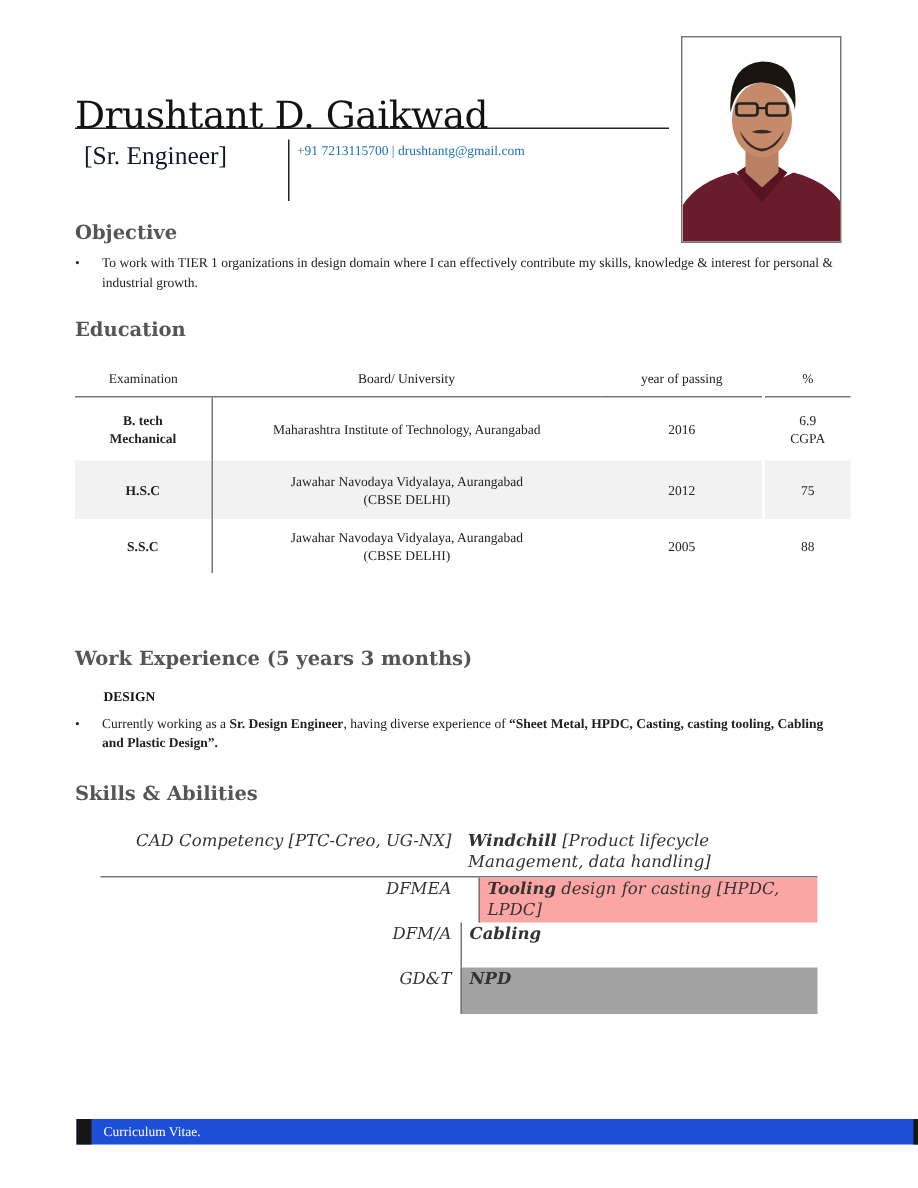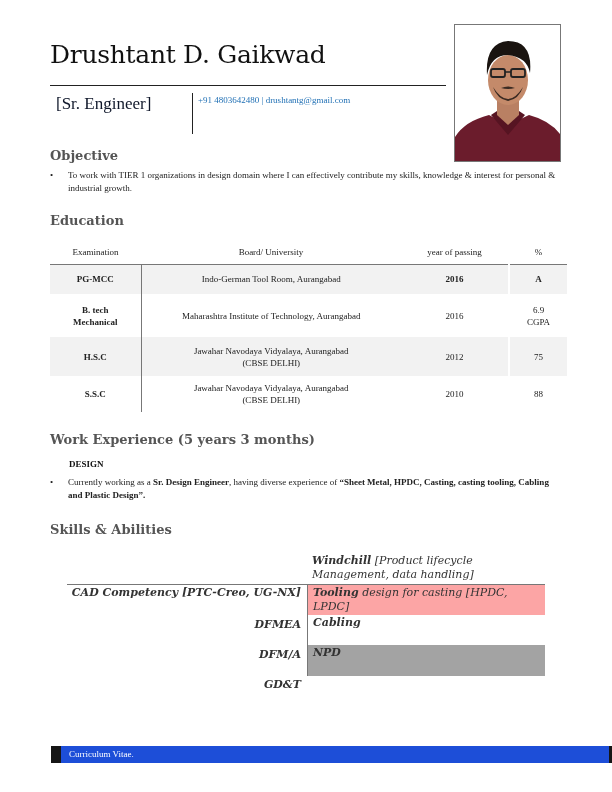--- a/index.html
+++ b/index.html
@@ -1,19 +1,19 @@
 <!DOCTYPE html>
 <html><head>
 <meta charset="utf-8">
 <style>
   * { box-sizing: border-box; margin: 0; padding: 0; }
   html, body { width: 612px; height: 792px; background: #ffffff; }
   body { position: relative; font-family: "DejaVu Serif", "Liberation Serif", serif; color: #1a1a1a; overflow: hidden; }
 
-  .name { position: absolute; left: 50px; top: 40px; font-size: 25px; font-family: "DejaVu Serif", serif; font-weight: normal; letter-spacing: -0.3px; color: #111; white-space: nowrap; }
+  .name { position: absolute; left: 50px; top: 62px; font-size: 25px; font-family: "DejaVu Serif", serif; font-weight: normal; letter-spacing: -0.3px; color: #111; white-space: nowrap; }
   .name-rule { position: absolute; left: 50px; top: 85px; width: 396px; height: 1px; background: #222; }
   .role { position: absolute; left: 56px; top: 94px; font-size: 17px; font-family: "Liberation Serif", serif; color: #0f172a; white-space: nowrap; }
   .contact-divider { position: absolute; left: 192px; top: 93px; width: 1px; height: 41px; background: #222; }
   .contact { position: absolute; left: 198px; top: 94px; font-size: 9px; line-height: 13px; font-family: "Liberation Serif", serif; white-space: nowrap; }
   .contact .addr { color: #333; }
   .contact .phone { color: #1f6fb4; }
 
   .photo { position: absolute; left: 454px; top: 24px; width: 107px; height: 138px; border: 1px solid #777; background: #fff; overflow: hidden; }
 
   .h2 { position: absolute; left: 50px; font-size: 13px; font-weight: bold; color: #555; font-family: "DejaVu Serif", serif; white-space: nowrap; }
@@ -30,46 +30,46 @@
   .edu-table td.board { width: 260px; }
   .edu-table td.year { width: 108px; }
   .edu-table td.pct { width: 58px; border-left: 2px solid #fff; }
   .edu-table th.pct { border-left: 2px solid #fff; }
   .edu-table td.bold { font-weight: bold; }
 
   .design-label { position: absolute; left: 50px; top: 459px; font-size: 9px; font-weight: bold; font-family: "Liberation Serif", serif; color: #111; margin-left: 19px; }
 
   .skills { position: absolute; left: 67px; top: 552px; width: 478px; font-family: "DejaVu Serif", serif; font-size: 11px; font-style: italic; color: #333; }
   .skill-row { display: flex; }
-  .skill-left { width: 240px; text-align: right; padding-right: 6px; font-weight: bold; margin-top: 32px; }
+  .skill-left { width: 240px; text-align: right; padding-right: 6px; font-weight: normal; }
   .skill-right { flex: 1; padding-left: 5px; border-left: 1px solid #777; line-height: 14px; }
   .skill-right .strong { font-weight: bold; }
   .skill-row.first .skill-right { border-left: none; }
   .skill-row.first { border-bottom: 1px solid #777; height: 33px; padding-top: 1px; }
-  .skill-row.r2 { height: 30px; }
+  .skill-row.r2 { height: 30px; gap: 12px; }
   .skill-row.r2 .skill-right { background: #fca5a5; }
   .skill-row.r3 { height: 30px; }
   .skill-row.r4 { height: 31px; }
   .skill-row.r4 .skill-right { background: #a3a3a3; }
   .skill-row .skill-left, .skill-row .skill-right { padding-top: 1px; }
 
   .footer { position: absolute; left: 51px; top: 746px; width: 583px; height: 17px; background: #1d4ed8; }
   .footer .lcap { position: absolute; left: 0; top: 0; width: 10px; height: 17px; background: #161616; }
   .footer .label { position: absolute; left: 18px; top: 3px; font-size: 9px; color: #fff; font-family: "Liberation Serif", serif; }
   .footer .page { position: absolute; right: 0; top: 0; width: 25px; height: 17px; background: #161616; color: #fff; font-size: 9px; text-align: center; line-height: 17px; font-family: "Liberation Serif", serif; }
 </style>
 </head>
 <body>
 
 <div class="name">Drushtant D. Gaikwad</div>
 <div class="name-rule"></div>
 <div class="role">[Sr. Engineer]</div>
 <div class="contact-divider"></div>
 <div class="contact">
-  <div class="phone">+91 4803642480 | drushtantg@gmail.com</div>
+  <div class="phone">+91 7213115700 | drushtantg@gmail.com</div>
 </div>
 
 <div class="photo" title="Profile photo">
   <svg width="107" height="138" viewBox="0 0 107 138">
     <rect width="107" height="138" fill="#ffffff"></rect>
 
     <path d="M0 112 Q10 96 34 90 L53 100 L74 90 Q97 96 107 112 L107 138 L0 138 Z" fill="#6b1c2c"></path>
     <path d="M36 90 L53 110 L70 90 L64 86 L53 98 L42 86 Z" fill="#561422"></path>
 
     <path d="M42 74 L42 90 L53 100 L64 90 L64 74 Z" fill="#b98063"></path>
@@ -97,26 +97,20 @@
 <table class="edu-table">
   <thead>
     <tr>
       <th>Examination</th>
       <th>Board/ University</th>
       <th>year of passing</th>
       <th class="pct">%</th>
     </tr>
   </thead>
   <tbody>
-    <tr class="shade" style="height:30px;">
-      <td class="exam">PG-MCC</td>
-      <td class="board">Indo-German Tool Room, Aurangabad</td>
-      <td class="year bold">2016</td>
-      <td class="pct bold">A</td>
-    </tr>
     <tr style="height:43px;">
       <td class="exam">
         <div>B. tech</div>
         <div>Mechanical</div>
       </td>
       <td class="board">Maharashtra Institute of Technology, Aurangabad</td>
       <td class="year">2016</td>
       <td class="pct">
         <div>6.9</div>
         <div>CGPA</div>
@@ -130,21 +124,21 @@
       </td>
       <td class="year">2012</td>
       <td class="pct">75</td>
     </tr>
     <tr style="height:36px;">
       <td class="exam">S.S.C</td>
       <td class="board">
         <div>Jawahar Navodaya Vidyalaya, Aurangabad</div>
         <div>(CBSE DELHI)</div>
       </td>
-      <td class="year">2010</td>
+      <td class="year">2005</td>
       <td class="pct">88</td>
     </tr>
   </tbody>
 </table>
 
 <div class="h2" style="top:432px;">Work Experience (5 years 3 months)</div>
 <div class="design-label">DESIGN</div>
 <div class="bullet-row" style="top:476px;">
   <span class="dot">•</span>
   <span class="txt"><span>Currently working as a </span><b>Sr. Design Engineer</b><span>, having diverse experience of </span><b>“Sheet Metal, HPDC, Casting, casting tooling, Cabling and Plastic Design”.</b></span>

